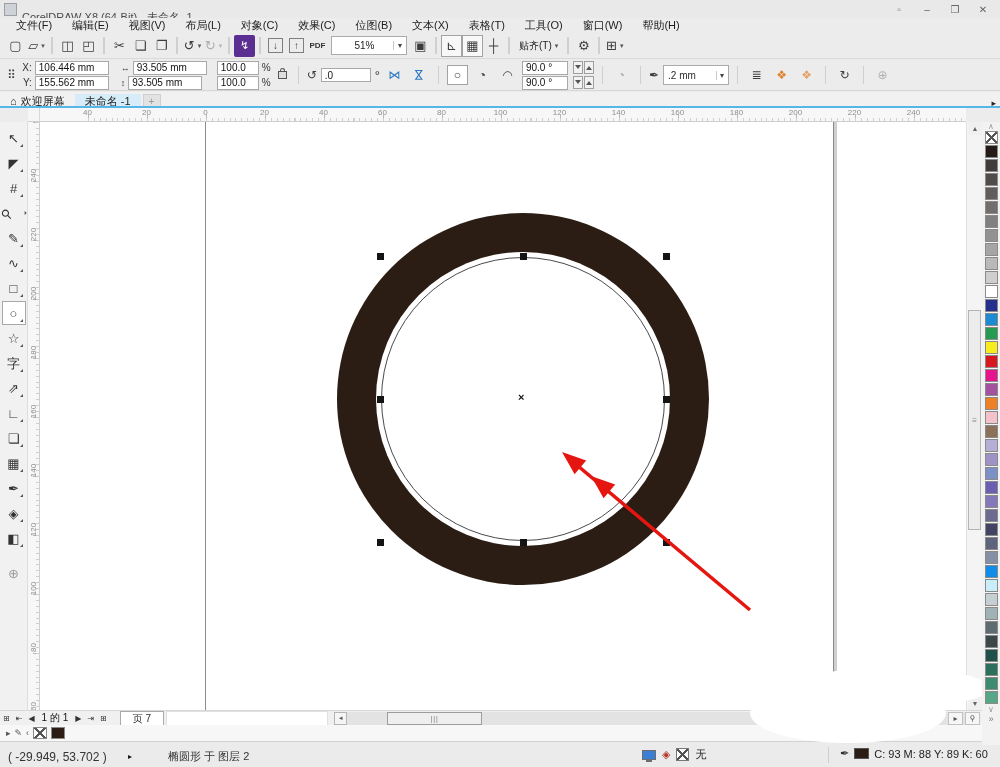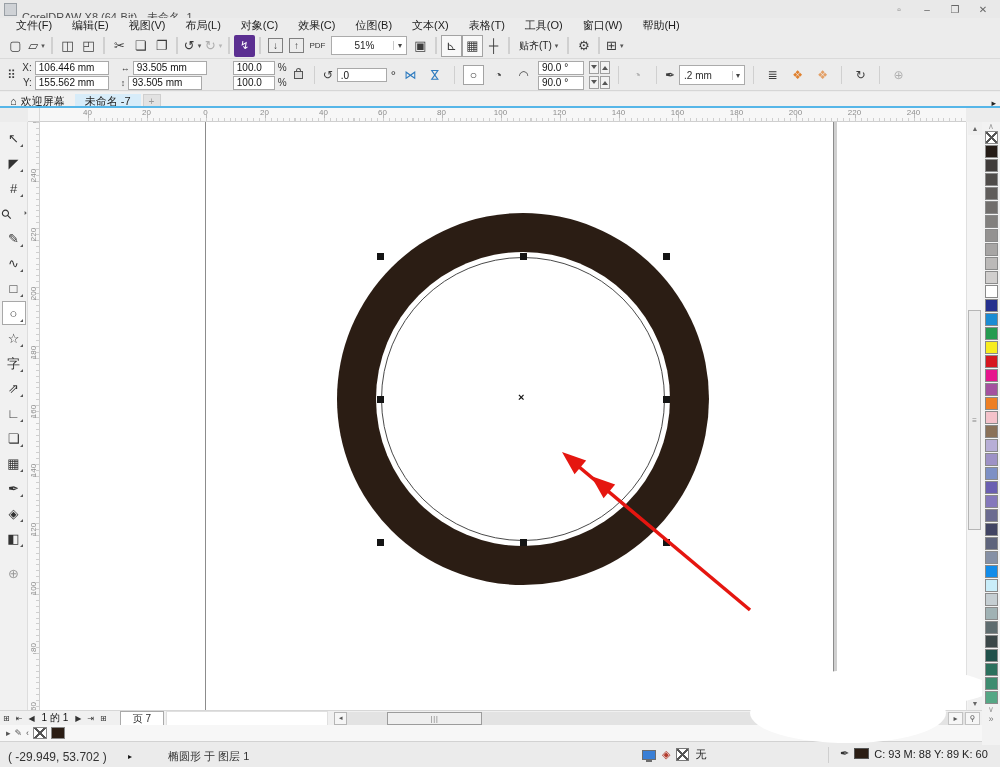--- a/index.html
+++ b/index.html
@@ -18,21 +18,21 @@
   
   .toolbar{left:0;top:33px;width:1000px;height:26px;background:#ececec;border-bottom:1px solid #dadada;display:flex;align-items:center;padding-left:5px;box-sizing:border-box;}
   .tbi{height:22px;min-width:21px;display:inline-flex;align-items:center;justify-content:center;border:1px solid transparent;box-sizing:border-box;}
   .tbi .g{font-size:13px;color:#3c3c3c;line-height:1;}
   .tbi .l{font-size:10px;color:#222;}
   .tbi.sep{width:1px;min-width:1px;height:17px;background:#d0d0d0;margin:0 4px;}
   .tbi.dropdown::after{content:"▾";font-size:7px;color:#555;margin-left:3px;}
   .tbi.accent{background:#5b2f91;border-radius:2px;width:20px;}
   .tbi.accent .g{color:#fff;font-size:11px;}
   .tbi.boxicon .g{border:1px solid #7f7f7f;width:13px;height:13px;line-height:13px;text-align:center;font-size:10px;}
-  .tbi.texticon .l{font-size:8px;font-weight:normal;letter-spacing:0;color:#333;}
+  .tbi.texticon .l{font-size:8px;font-weight:bold;letter-spacing:0;color:#333;}
   .tbi.combo{border:1px solid #ababab;background:#fff;width:76px;height:19px;justify-content:space-between;padding:0 4px;margin:0 3px;}
   .tbi.combo::after{content:"▾";font-size:8px;color:#444;border-left:1px solid #c9c9c9;padding-left:4px;}
   .tbi.combo2{padding:0 4px;}
   .tbi.pressed{border:1px solid #a3a3a3;background:#f8f8f8;}
   .tbi.disabled{opacity:.35;}
   
   .propbar{left:0;top:60px;width:1000px;height:31px;background:#ececec;border-bottom:1px solid #d6d6d6;display:flex;align-items:center;padding-left:7px;box-sizing:border-box;gap:4px;}
   .pcol{display:flex;flex-direction:column;gap:1px;}
   .prow{display:flex;align-items:center;gap:3px;}
   .plabel{font-size:10px;color:#333;width:12px;text-align:right;}
@@ -347,21 +347,21 @@
   <span class="pcol" style="margin-left:8px;">
     <span class="prow">
         <span class="pico" style="font-size:9px;">↔</span>
       <input class="fld" readonly="" value="93.505 mm" style="">
       </span>
     <span class="prow">
         <span class="pico" style="font-size:9px;">↕</span>
       <input class="fld" readonly="" value="93.505 mm" style="">
       </span>
   </span>
-  <span class="pcol" style="margin-left:22px;">
+  <span class="pcol" style="margin-left:6px;">
     <span class="prow">
         <input class="fld small" readonly="" value="100.0" style="">
         <span class="pct">%</span>
       </span>
     <span class="prow">
         <input class="fld small" readonly="" value="100.0" style="">
         <span class="pct">%</span>
       </span>
   </span>
   <span class="lock"></span>
@@ -429,21 +429,21 @@
       <span class="pico">⊕</span>
     </span>
 </div>
 
 <div class="abs tabbar">
   <span class="tab">
     <span class="homeico">⌂</span>
     <span>欢迎屏幕</span>
   </span>
   <span class="tab active">
-    <span>未命名 -7</span>
+    <span>未命名 -1</span>
   </span>
   <span class="newtab">+</span>
   <span class="tabscroll">▸</span>
   <span class="tabline"></span>
 </div>
 
 <div class="abs rcorner"></div>
 <div class="hruler">
 
 <span class="hnum">40</span>
@@ -678,21 +678,21 @@
   <span class="dpico">✎</span>
   <span class="dpico">‹</span>
   <span class="dpswatch none"></span>
   <span class="dpswatch" style="background: rgb(43, 29, 20);"></span>
 </div>
 
 <div class="abs statusbar">
   <span class="sb-left">
     <span class="sb-coords">( -29.949, 53.702 )</span>
     <span class="sb-fly">▸</span>
-    <span class="sb-obj">椭圆形 于 图层 1</span>
+    <span class="sb-obj">椭圆形 于 图层 2</span>
   </span>
   <span class="sb-mid">
     <span class="monitor"></span>
     <span class="filldia">◈</span>
     <span class="nofill"></span>
     <span>无</span>
   </span>
   <span class="sb-div"></span>
   <span class="sb-right">
     <span class="penicon">✒</span>

